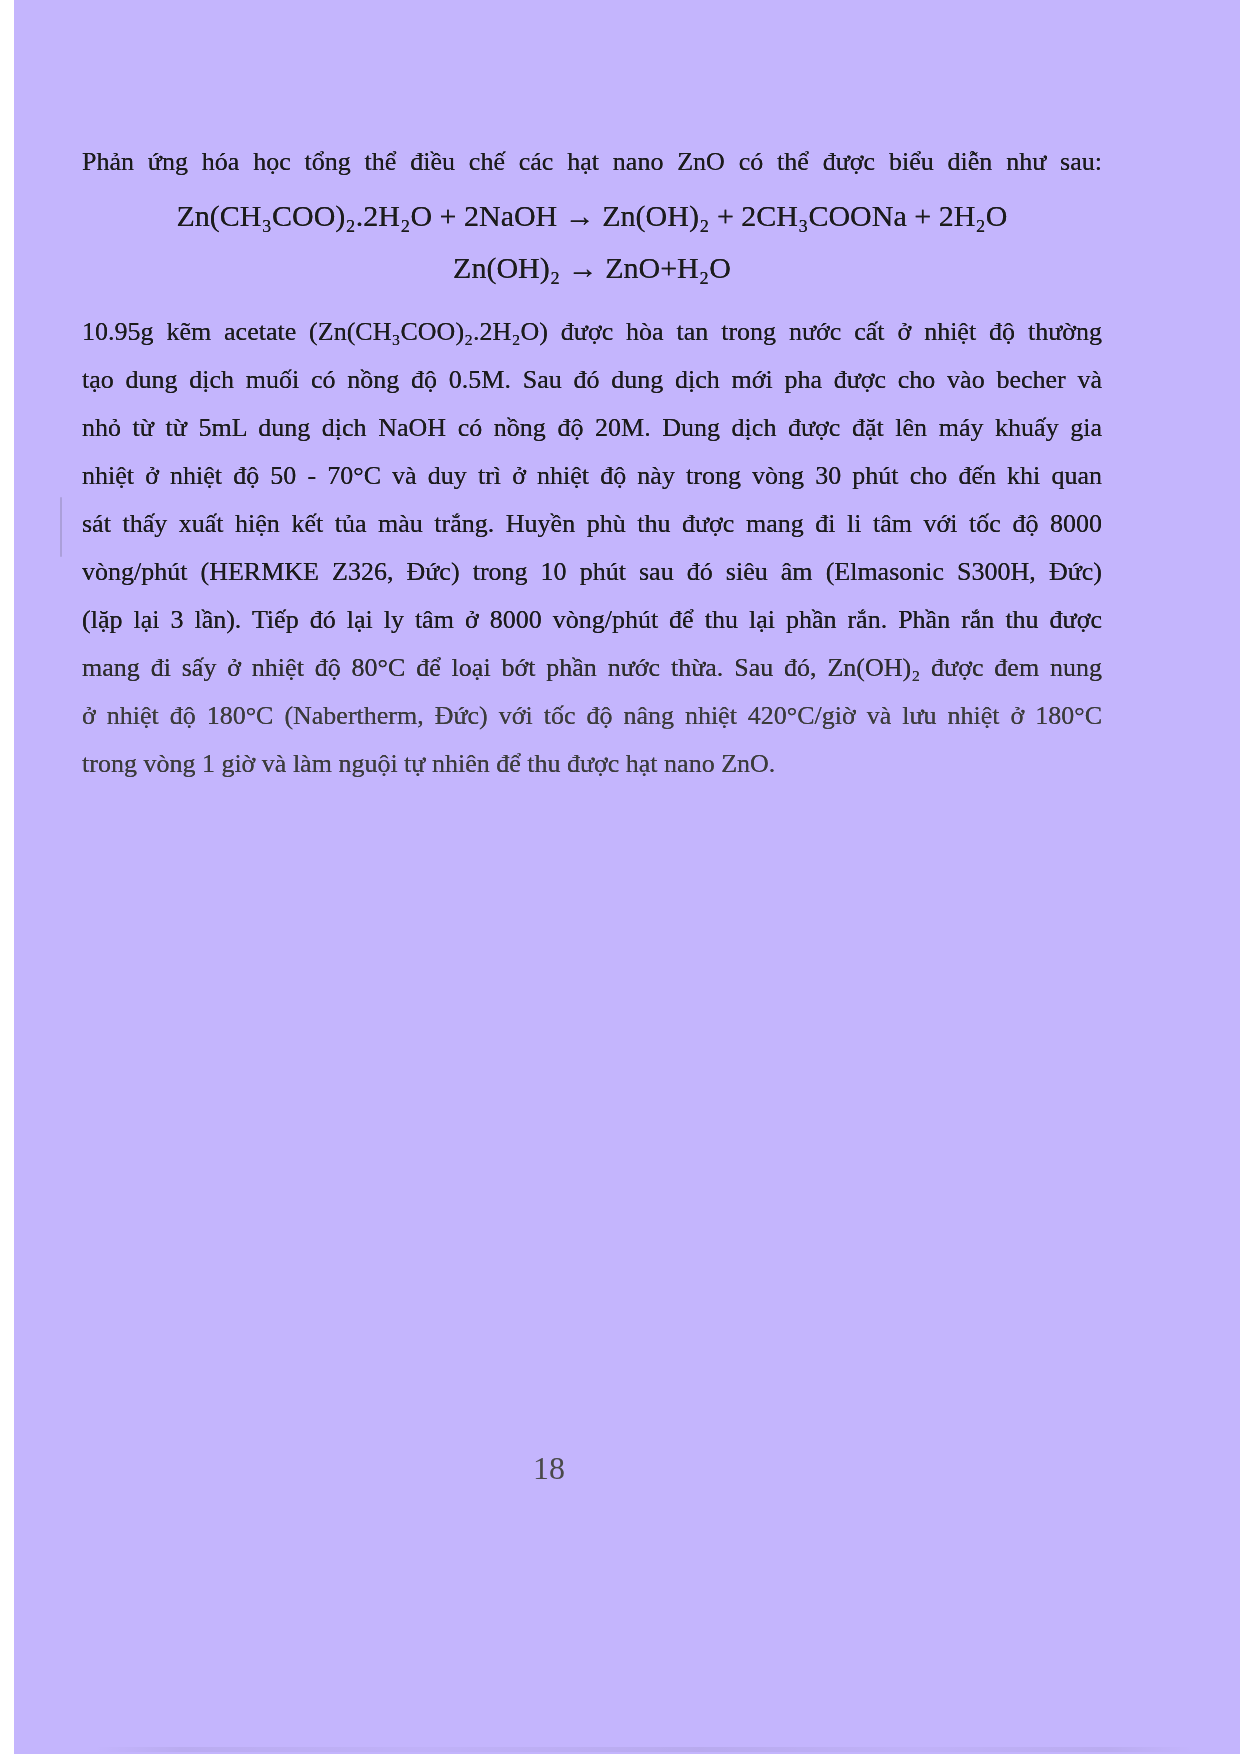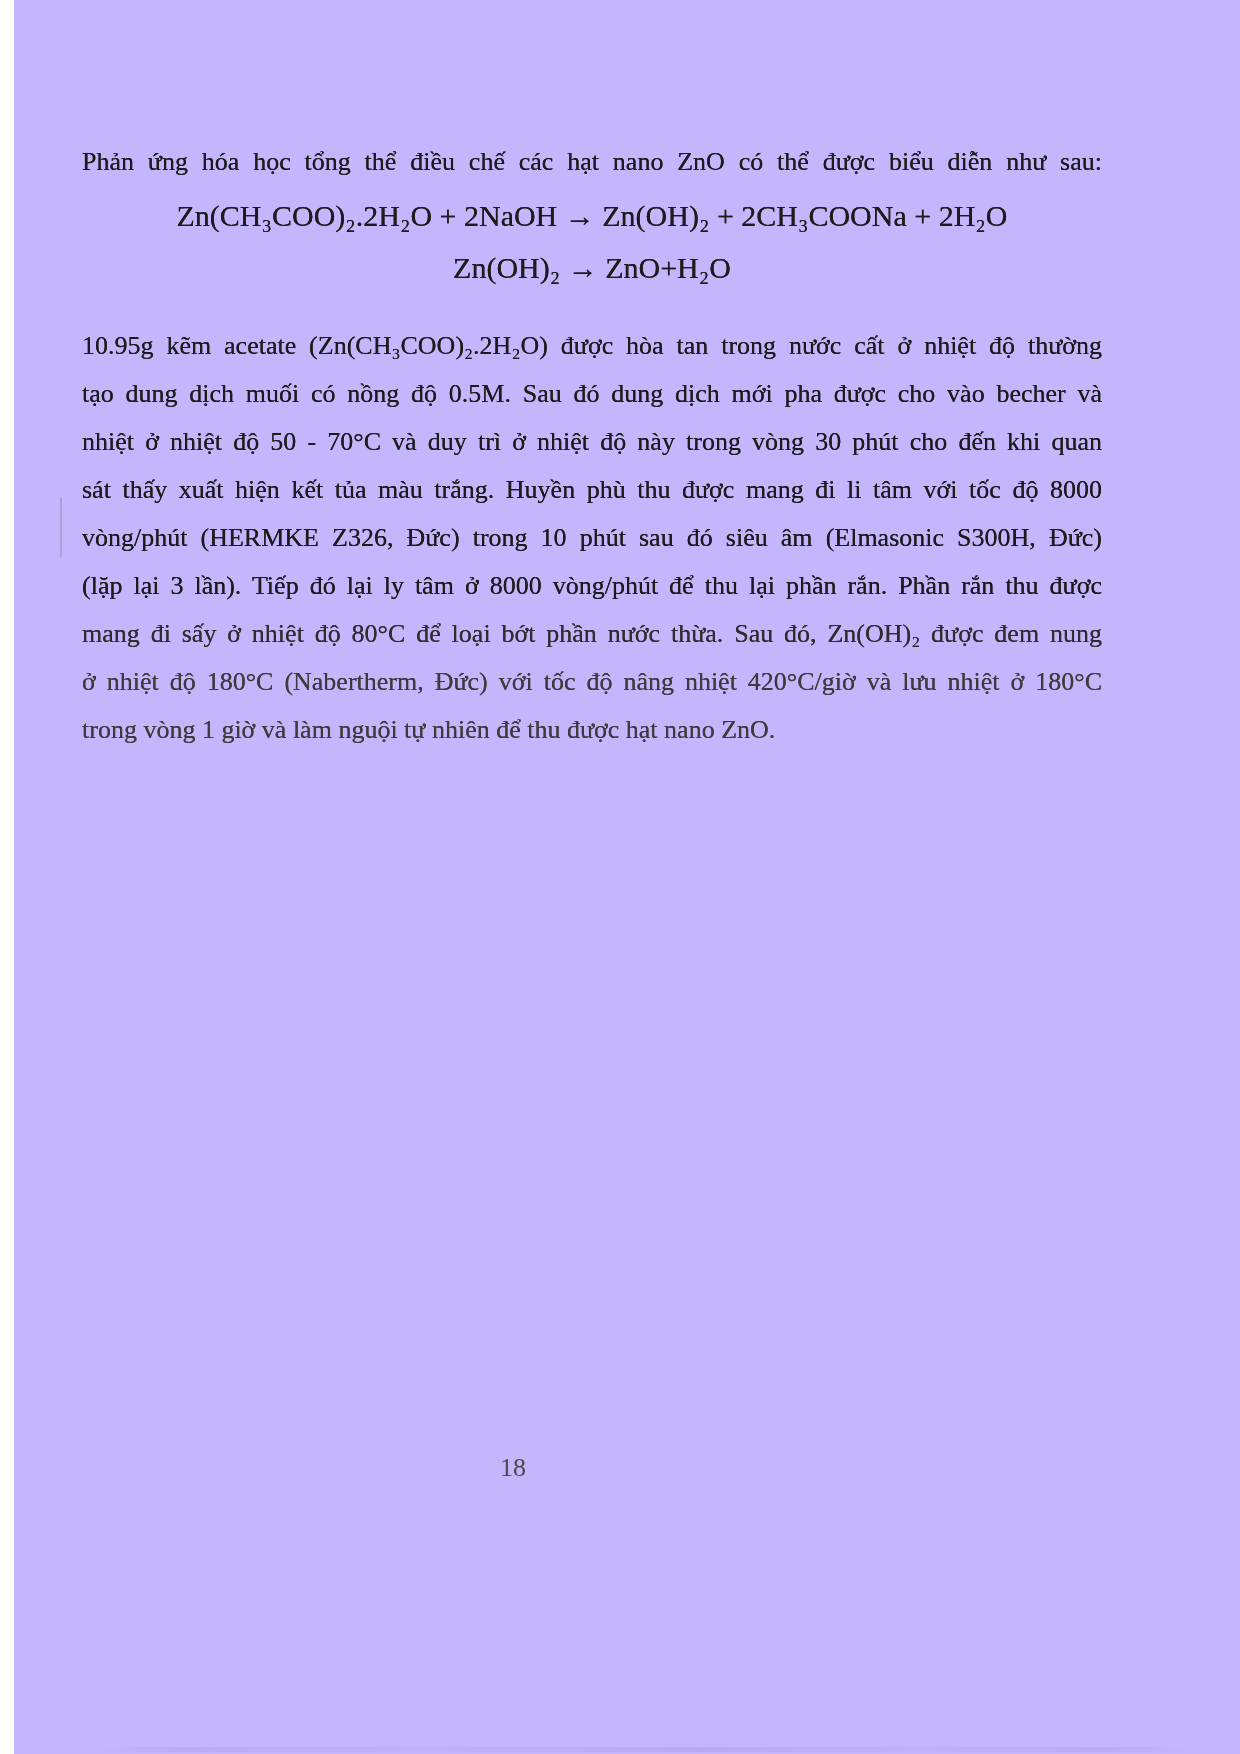--- a/index.html
+++ b/index.html
@@ -36,42 +36,43 @@
     left: 68px;
     width: 1020px;
     font-size: 30px;
     line-height: 48px;
     text-align: center;
     text-shadow: 0 0 0.5px currentColor;
   }
   .eq1 { top: 192px; }
   .eq2 { top: 244px; }
   .para {
-    top: 322px;
+    top: 308px;
   }
   .line {
     height: 48px;
     text-align: justify;
     text-align-last: justify;
     white-space: normal;
     overflow: visible;
     text-shadow: 0 0 0.5px currentColor;
   }
   .line.l8 { color: #2e2e2e; }
   .line.l9 { color: #3c3c3c; }
   .line.last {
     text-align-last: left;
     color: #3c3c3c;
   }
   .page-number {
     position: absolute;
-    left: 486px;
+    left: 505px;
     top: 1448px;
     width: 60px;
-    font-size: 26px;
+    text-align: center;
+    font-size: 32px;
     color: #4a4a4a;
     line-height: 40px;
   }
   .artifact-left {
     position: absolute;
     left: 46px;
     top: 497px;
     width: 2px;
     height: 60px;
     background: rgba(60,60,60,0.18);
@@ -100,20 +101,21 @@
 
   <div class="textblock intro">Phản ứng hóa học tổng thể điều chế các hạt nano ZnO có thể được biểu diễn như sau:</div>
 
   <div class="equation eq1">Zn(CH₃COO)₂.2H₂O + 2NaOH → Zn(OH)₂ + 2CH₃COONa + 2H₂O</div>
 
   <div class="equation eq2">Zn(OH)₂ → ZnO+H₂O</div>
 
   <div class="textblock para">
     <div class="line">10.95g kẽm acetate (Zn(CH₃COO)₂.2H₂O) được hòa tan trong nước cất ở nhiệt độ thường</div>
     <div class="line">tạo dung dịch muối có nồng độ 0.5M. Sau đó dung dịch mới pha được cho vào becher và</div>
+    <div class="line">nhỏ từ từ 5mL dung dịch NaOH có nồng độ 20M. Dung dịch được đặt lên máy khuấy gia</div>
     <div class="line">nhiệt ở nhiệt độ 50 - 70°C và duy trì ở nhiệt độ này trong vòng 30 phút cho đến khi quan</div>
     <div class="line">sát thấy xuất hiện kết tủa màu trắng. Huyền phù thu được mang đi li tâm với tốc độ 8000</div>
     <div class="line">vòng/phút (HERMKE Z326, Đức) trong 10 phút sau đó siêu âm (Elmasonic S300H, Đức)</div>
     <div class="line">(lặp lại 3 lần). Tiếp đó lại ly tâm ở 8000 vòng/phút để thu lại phần rắn. Phần rắn thu được</div>
     <div class="line l8">mang đi sấy ở nhiệt độ 80°C để loại bớt phần nước thừa. Sau đó, Zn(OH)₂ được đem nung</div>
     <div class="line l9">ở nhiệt độ 180°C (Nabertherm, Đức) với tốc độ nâng nhiệt 420°C/giờ và lưu nhiệt ở 180°C</div>
     <div class="line last">trong vòng 1 giờ và làm nguội tự nhiên để thu được hạt nano ZnO.</div>
   </div>
 
   <div class="artifact-left"></div>

